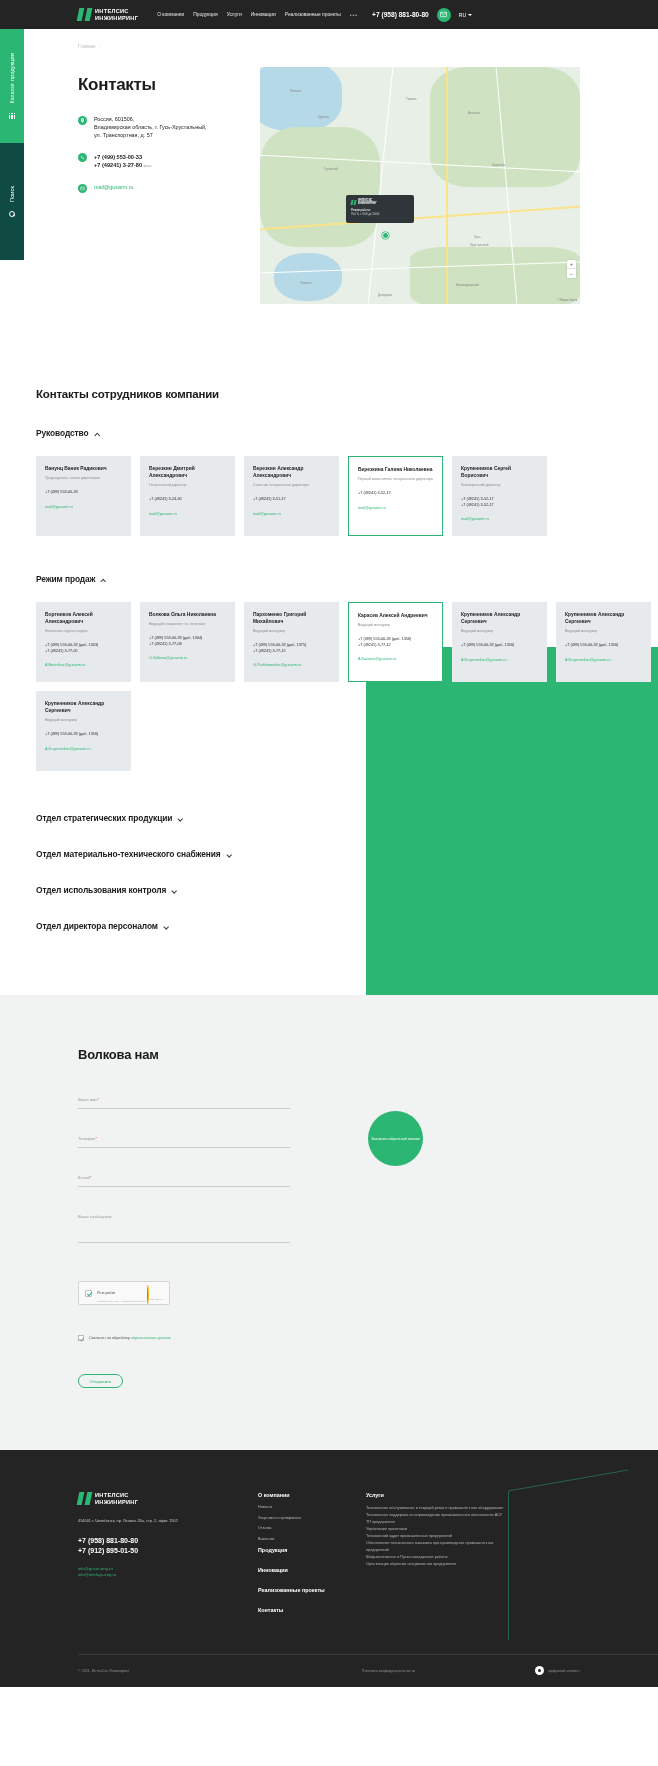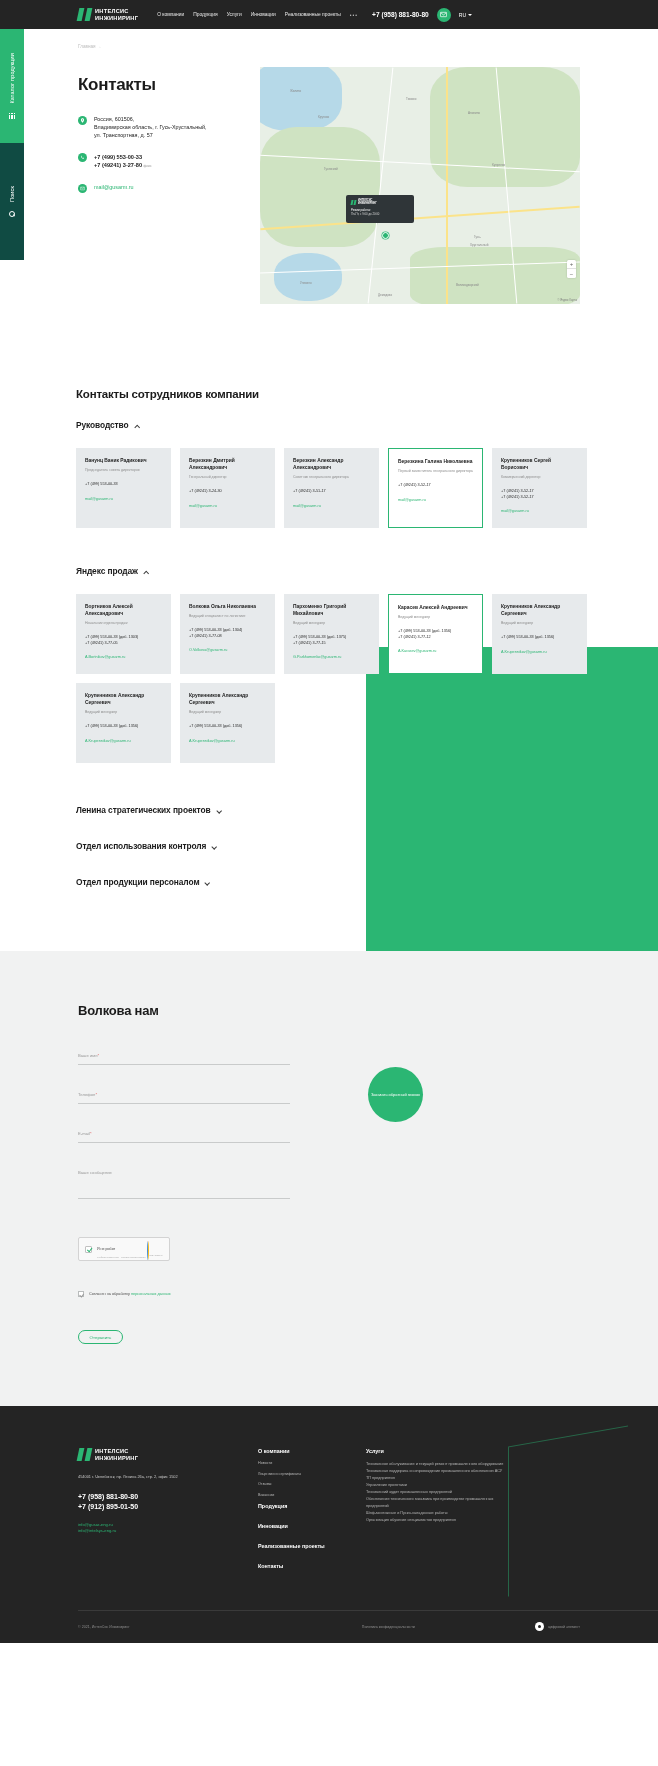--- a/index.html
+++ b/index.html
@@ -116,33 +116,33 @@
   .map-card .mc-h { font-size: 2.8px; line-height: 4px; }
   .map-card .mc-t { font-size: 2.8px; line-height: 4px; color: #d6d6d6; }
   .map-zoom { position: absolute; right: 4px; bottom: 26px; width: 9px; background: #fff; border-radius: 1.5px;
               box-shadow: 0 0 2px rgba(0,0,0,.2); }
   .map-zoom div { height: 9px; display: flex; align-items: center; justify-content: center;
                   font-size: 6px; color: #666; }
   .map-zoom div:first-child { border-bottom: .5px solid #e0e0e0; }
   .map-attr { position: absolute; right: 3px; bottom: 2px; font-size: 2.6px; color: #7a7a7a; }
 
   
-  .employees { position: relative; padding: 84px 0 0 76px; }
+  .employees { position: relative; padding: 84px 0 0 36px; }
   .green-panel {
     position: absolute; left: 366px; top: 343px; width: 292px; height: 746px;
     background: #2bb673; z-index: 0;
   }
   .green-panel-deco {
     position: absolute; right: 10px; bottom: 130px; width: 180px; height: 200px;
     border: 1px solid rgba(255,255,255,.22); border-right: none; border-bottom: none;
     transform: skewY(-8deg);
   }
   .emp-inner { position: relative; z-index: 5; }
   .section-title { font-size: 11.5px; font-weight: bold; letter-spacing: -.2px; }
-  .dept { margin-top: 20px; }
+  .dept { margin-top: 28px; }
   .dept-head {
     display: flex; align-items: center; gap: 6px;
     font-size: 8.4px; font-weight: bold; letter-spacing: -.1px; color: #1b1b1b;
     cursor: pointer;
   }
   .chev { width: 5px; height: 5px; position: relative; }
   .chev::after {
     content: ""; position: absolute; left: 0; top: 1px;
     width: 3.4px; height: 3.4px;
     border-right: .8px solid #3a3a3a; border-bottom: .8px solid #3a3a3a;
@@ -432,21 +432,21 @@
             <div class="c-phone">+7 (49241) 3-52-17</div>
             <div class="c-phone" style="margin-top:0">+7 (49241) 3-52-17</div>
             <a href="#" class="c-mail">mail@gusarm.ru</a>
           </div>
 
         </div>
       </div>
 
       <div class="dept" style="margin-top:38px">
         <div class="dept-head">
-          <span>Яндекс продаж</span>
+          <span>Режим продаж</span>
           <span class="chev up"></span>
         </div>
         <div class="cards">
 
           <div class="card">
             <div class="c-name">Бортников Алексей Александрович</div>
             <div class="c-role">Начальник отдела продаж</div>
             <div class="c-phone">+7 (499) 553-00-33 (доб. 1303)</div>
             <div class="c-phone" style="margin-top:0">+7 (49241) 3-77-05</div>
             <a href="#" class="c-mail">A.Bortnikov@gusarm.ru</a>
@@ -495,29 +495,33 @@
             <div class="c-role">Ведущий менеджер</div>
             <div class="c-phone">+7 (499) 553-00-33 (доб. 1356)</div>
             <a href="#" class="c-mail">A.Krupennikov@gusarm.ru</a>
           </div>
 
         </div>
       </div>
 
       <div class="collapsed-list">
         <div class="dept-head">
-          <span>Ленина стратегических проектов</span>
+          <span>Отдел стратегических продукции</span>
+          <span class="chev"></span>
+        </div>
+        <div class="dept-head">
+          <span>Отдел материально-технического снабжения</span>
           <span class="chev"></span>
         </div>
         <div class="dept-head">
           <span>Отдел использования контроля</span>
           <span class="chev"></span>
         </div>
         <div class="dept-head">
-          <span>Отдел продукции персоналом</span>
+          <span>Отдел директора персоналом</span>
           <span class="chev"></span>
         </div>
       </div>
     </div>
   </div>
 
   <div class="writeus">
     <div class="wu-left">
       <h2 class="wu-title">Волкова нам</h2>
       <div class="form">

